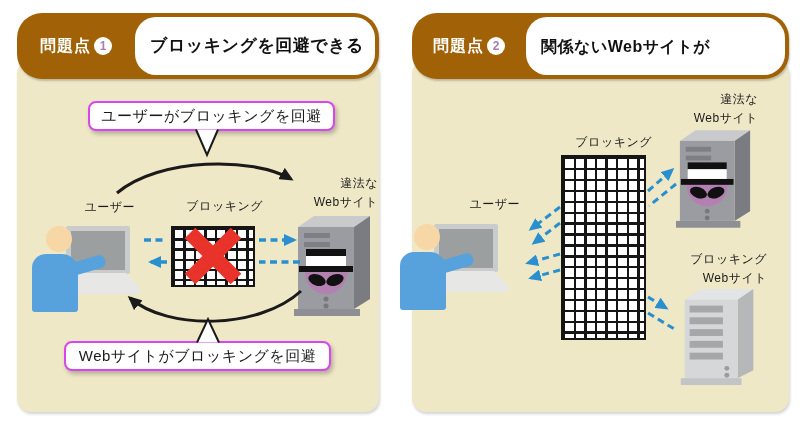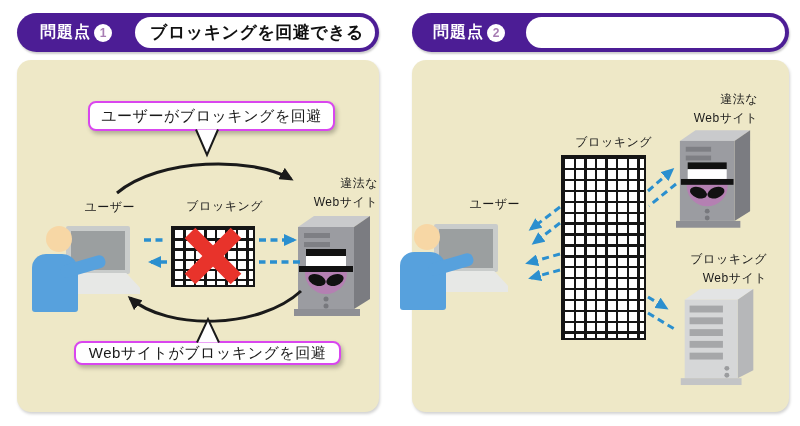--- a/index.html
+++ b/index.html
@@ -6,21 +6,21 @@
   *{box-sizing:border-box;}
   .stage{
     position:relative;width:800px;height:426px;background:#fff;overflow:hidden;
     font-family:"Liberation Sans","DejaVu Sans",sans-serif;color:#1a1a1a;
   }
   .panel-bg{
     position:absolute;background:#eee8c7;border-radius:14px;
     box-shadow:1px 2px 3px rgba(0,0,0,.18);
   }
   .pill{
-    position:absolute;height:39px;background:#4c1d95;border-radius:25px;
+    position:absolute;height:66px;background:#a16207;border-radius:25px;
     box-shadow:1px 2px 2px rgba(0,0,0,.2);
   }
   .pill-inner{
     position:absolute;top:4px;bottom:4px;right:4px;background:#fff;border-radius:21px;
     display:flex;flex-direction:column;justify-content:center;padding-left:15px;
   }
   .pill-title{font-weight:bold;font-size:17px;line-height:20px;color:#111;letter-spacing:.5px;}
   .pill-title2{font-weight:bold;font-size:16px;line-height:19px;color:#111;letter-spacing:.5px;}
   .badge{
     position:absolute;left:0;top:0;bottom:0;display:flex;align-items:center;
@@ -74,21 +74,21 @@
         <span class="badge-num">1</span>
       </div>
       <div class="pill-inner" style="left:118px;">
         <span class="pill-title">ブロッキングを回避できる</span>
       </div>
     </div>
 
     <div class="bubble" style="left:88px;top:101px;width:247px;height:30px;">
       <span>ユーザーがブロッキングを回避</span>
     </div>
-    <div class="bubble" style="left:74px;top:341px;width:267px;height:24px;">
+    <div class="bubble" style="left:64px;top:341px;width:267px;height:30px;">
       <span>Webサイトがブロッキングを回避</span>
     </div>
 
     <div class="lbl" style="left:60px;top:198px;width:75px;">ユーザー</div>
     <div class="lbl" style="left:163px;top:197px;width:100px;">ブロッキング</div>
     <div class="lbl" style="left:293px;top:174px;width:85px;">
       <div>違法な</div>
       <div>Webサイト</div>
     </div>
 
@@ -128,20 +128,21 @@
 
   <section>
     <div class="panel-bg" style="left:412px;top:60px;width:377px;height:352px;"></div>
 
     <div class="pill" style="left:412px;top:13px;width:377px;">
       <div class="badge" style="width:114px;">
         <span class="badge-text">問題点</span>
         <span class="badge-num">2</span>
       </div>
       <div class="pill-inner" style="left:114px;">
+        <span class="pill-title2">関係ないWebサイトが</span>
       </div>
     </div>
 
     <div class="lbl" style="left:445px;top:195px;width:75px;">ユーザー</div>
     <div class="lbl" style="left:552px;top:133px;width:100px;">ブロッキング</div>
     <div class="lbl" style="left:668px;top:90px;width:90px;">
       <div>違法な</div>
       <div>Webサイト</div>
     </div>
     <div class="lbl" style="left:662px;top:250px;width:105px;">

